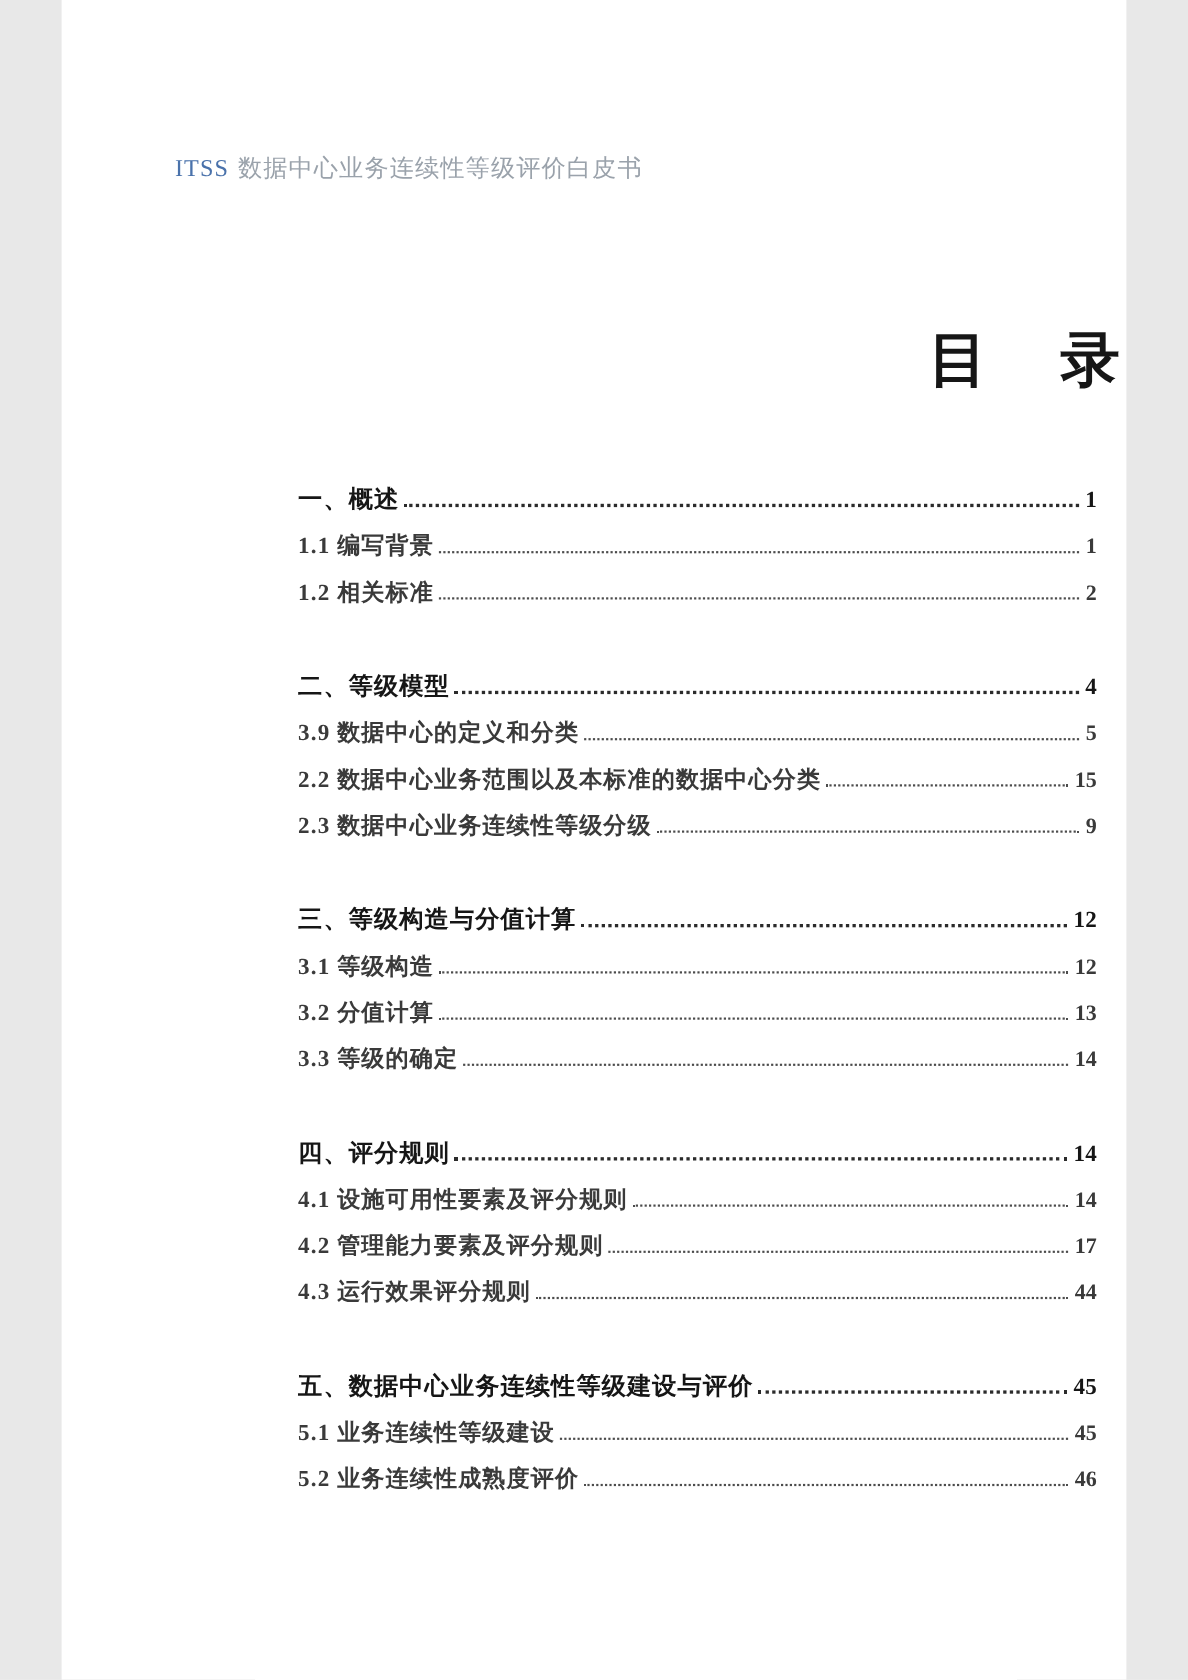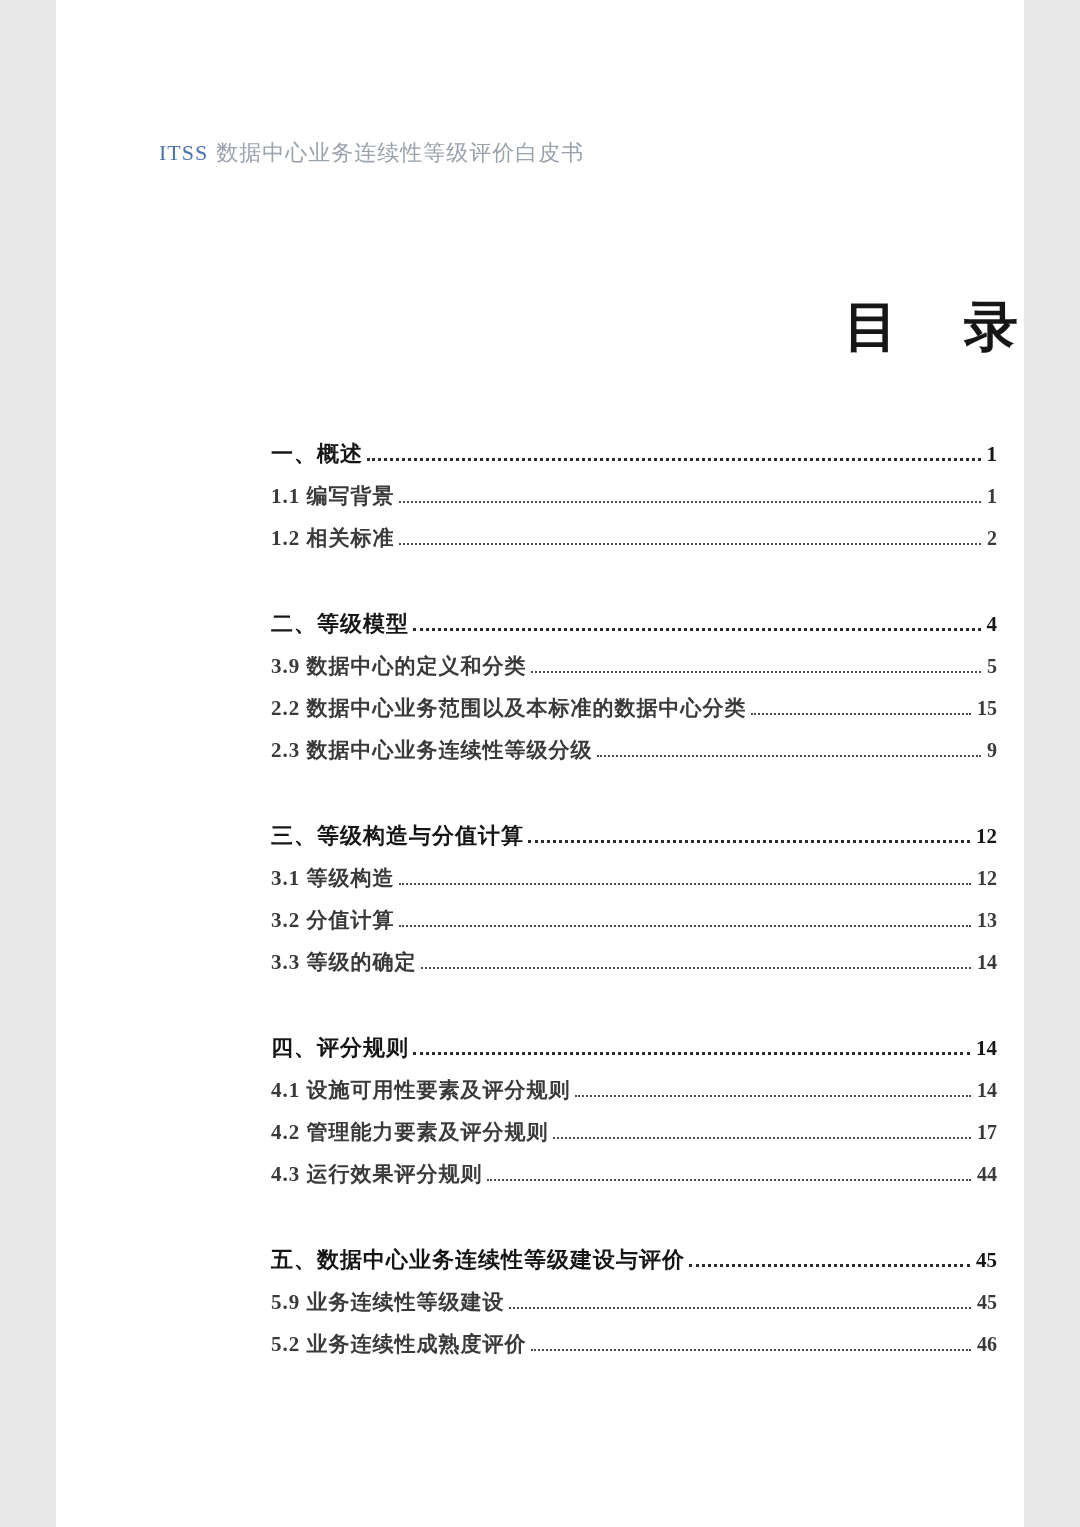--- a/index.html
+++ b/index.html
@@ -195,21 +195,21 @@
       </div>
     </div>
 
     <div class="toc-section">
       <div class="toc-row heading">
         <span class="lbl">五、数据中心业务连续性等级建设与评价</span>
         <span class="dots"></span>
         <span class="pg">45</span>
       </div>
       <div class="toc-row">
-        <span class="lbl">5.9 业务连续性等级建设</span>
+        <span class="lbl">5.1 业务连续性等级建设</span>
         <span class="dots"></span>
         <span class="pg">45</span>
       </div>
       <div class="toc-row">
         <span class="lbl">5.2 业务连续性成熟度评价</span>
         <span class="dots"></span>
         <span class="pg">46</span>
       </div>
     </div>
 

